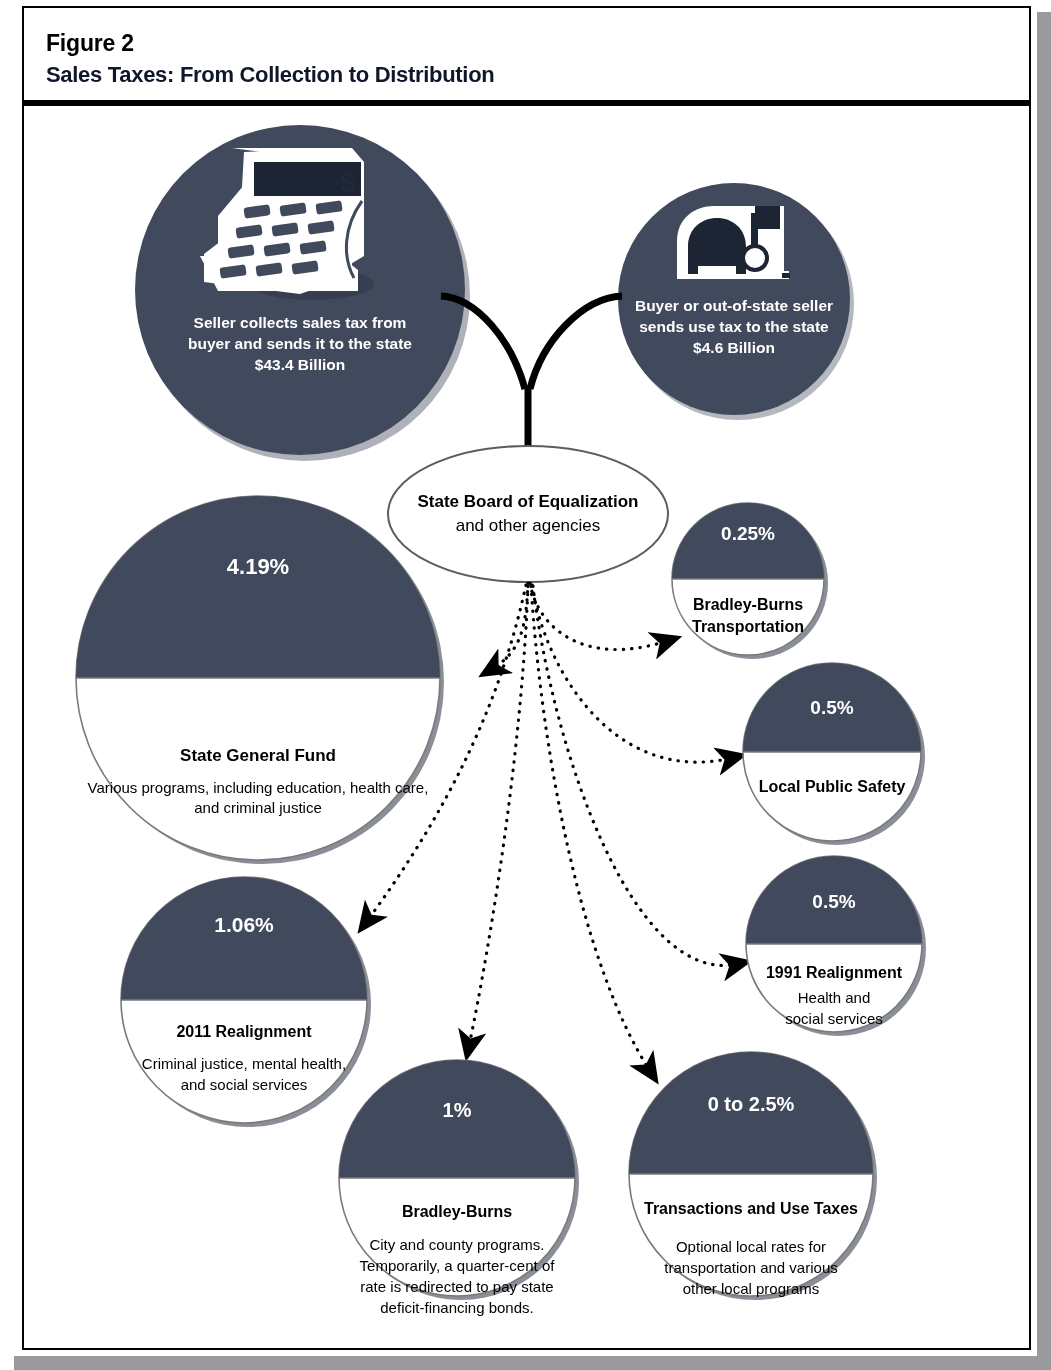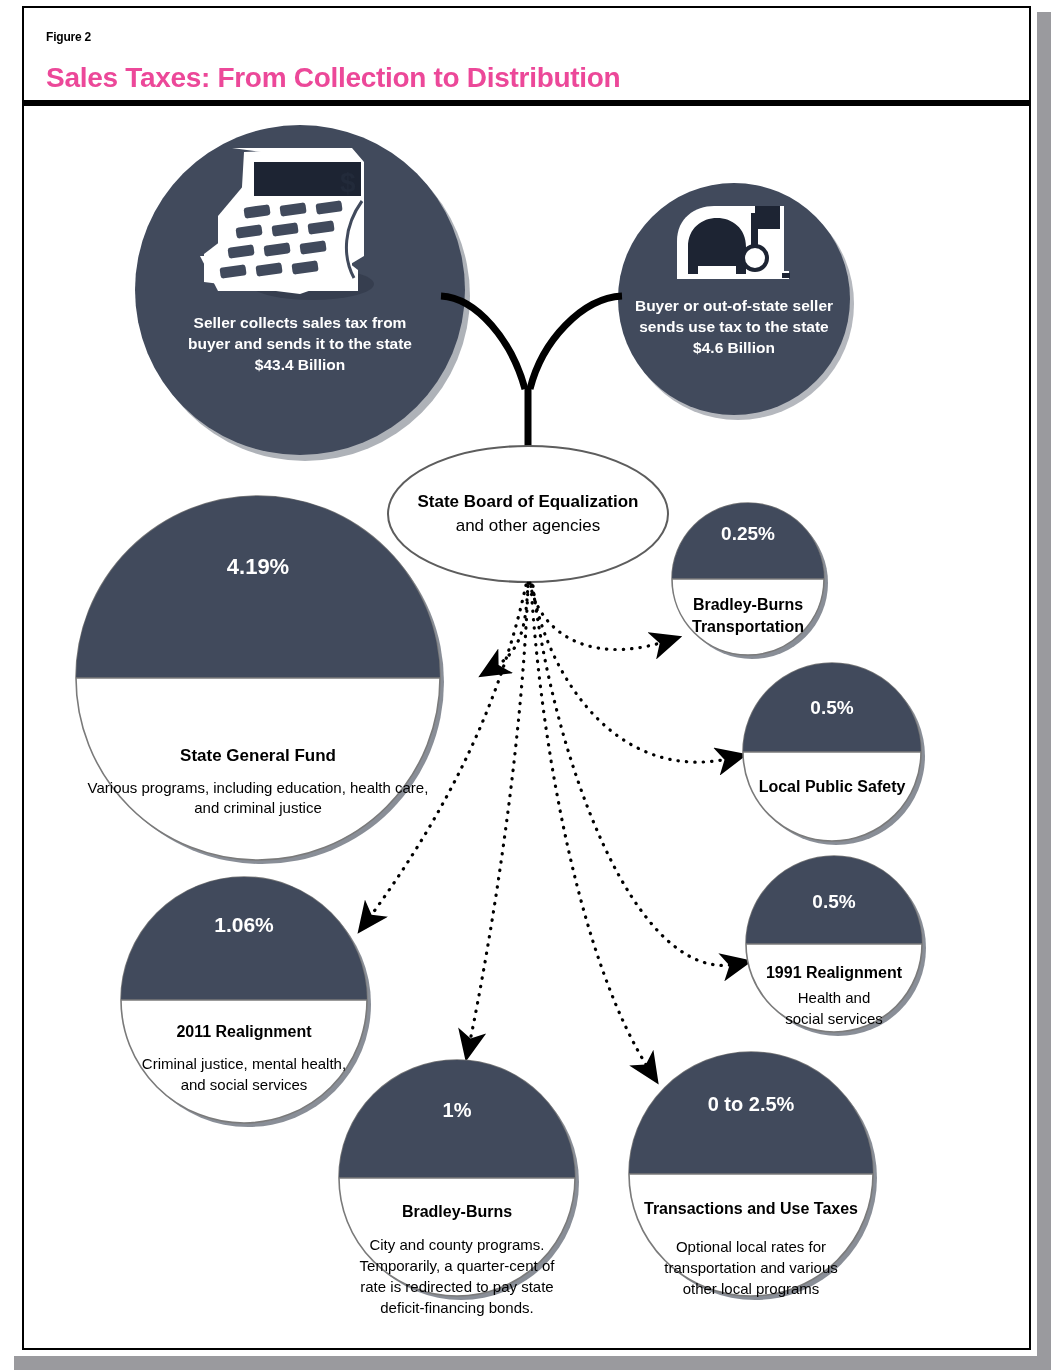--- a/index.html
+++ b/index.html
@@ -14,25 +14,25 @@
   .shadow-bottom{position:absolute;left:14px;bottom:0;width:1037px;height:14px;background:#9a9a9e;}
 
   .frame{
     position:absolute;left:22px;top:6px;width:1009px;height:1344px;
     background:#ffffff;border:2px solid #000000;box-sizing:border-box;
   }
 
   .title-block{position:absolute;left:24px;top:8px;width:1005px;height:92px;box-sizing:border-box;}
   .fig-label{
     position:absolute;left:22px;top:22px;
-    font-size:12px;font-weight:bold;color:#000000;letter-spacing:-0.2px;
+    font-size:23px;font-weight:bold;color:#000000;letter-spacing:-0.2px;
   }
   .fig-title{
     position:absolute;left:22px;top:54px;
-    font-size:28px;font-weight:bold;color:#ec4899;letter-spacing:-0.3px;
+    font-size:22px;font-weight:bold;color:#0f172a;letter-spacing:-0.3px;
   }
   .title-rule{position:absolute;left:24px;top:100px;width:1005px;height:6px;background:#000000;}
 
   svg.diagram{position:absolute;left:22px;top:106px;width:1009px;height:1242px;display:block;}
 
   .t-white{fill:#ffffff;font-family:"Liberation Sans",sans-serif;}
   .t-black{fill:#000000;font-family:"Liberation Sans",sans-serif;}
   .bold{font-weight:bold;}
   .ctext{text-anchor:middle;}
 </style>

